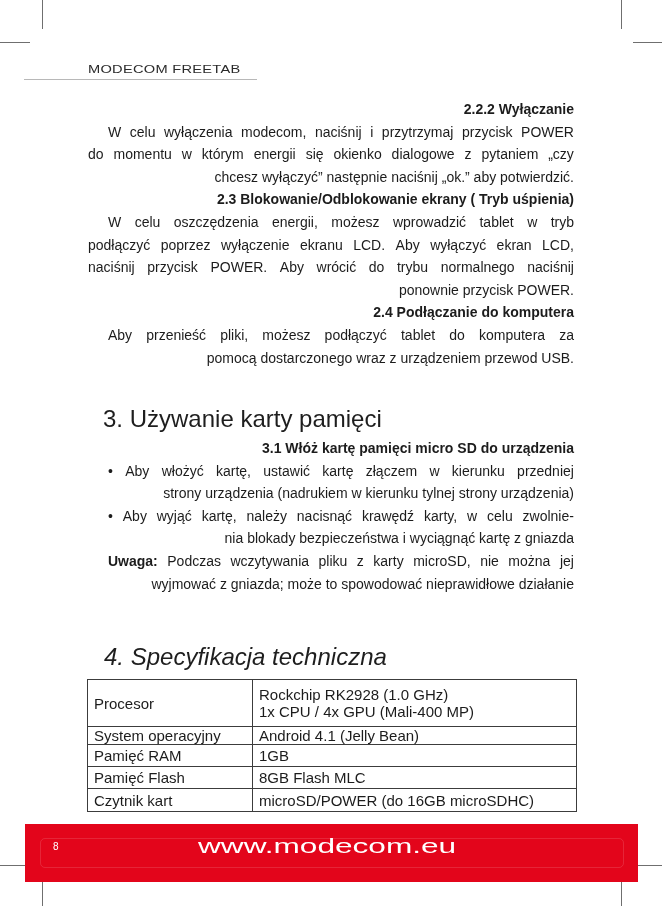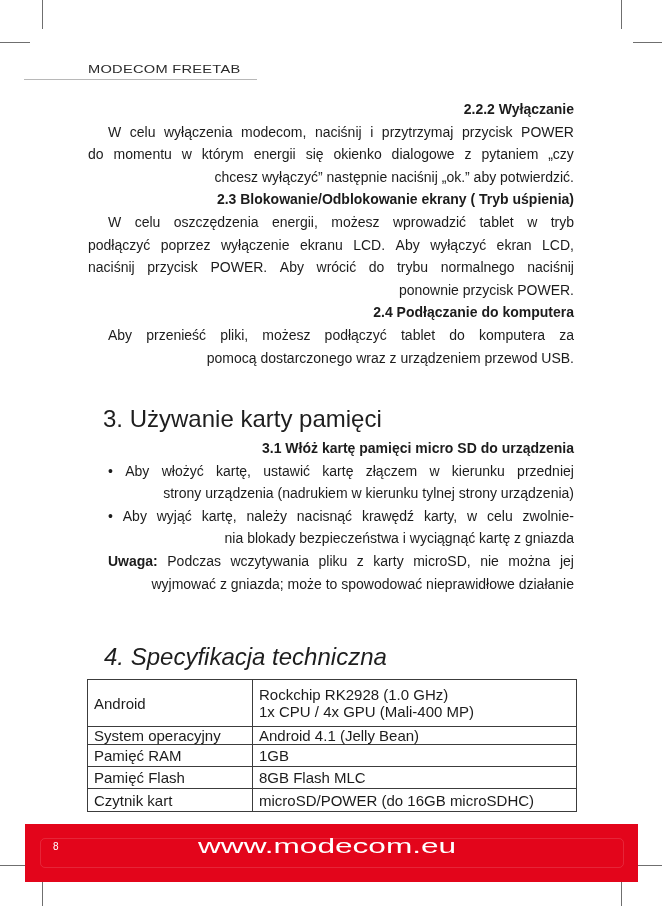--- a/index.html
+++ b/index.html
@@ -120,21 +120,21 @@
     <span style="display: contents;"><span class="w">Podczas</span><span class="w">wczytywania</span><span class="w">pliku</span><span class="w">z</span><span class="w">karty</span><span class="w">microSD,</span><span class="w">nie</span><span class="w">można</span><span class="w">jej</span></span>
   </div>
   <div class="ln ll">wyjmować z gniazda; może to spowodować nieprawidłowe działanie</div>
 </div>
 
 <h2 class="sec-title" style="top:625px;margin:17px;font-style:italic;">4. Specyfikacja techniczna</h2>
 
 <table class="spec-table">
   <tbody>
       <tr style="height:47px;">
-    <td class="lbl">Android</td>
+    <td class="lbl">Procesor</td>
     <td>
       <span class="val-line">Rockchip RK2928 (1.0 GHz)</span>
       <span class="val-line">1x CPU / 4x GPU (Mali-400 MP)</span>
     </td>
   </tr>
   <tr style="height:16px;">
     <td class="lbl">System operacyjny</td>
     <td>Android 4.1 (Jelly Bean)</td>
   </tr>
   <tr style="height:22px;">

